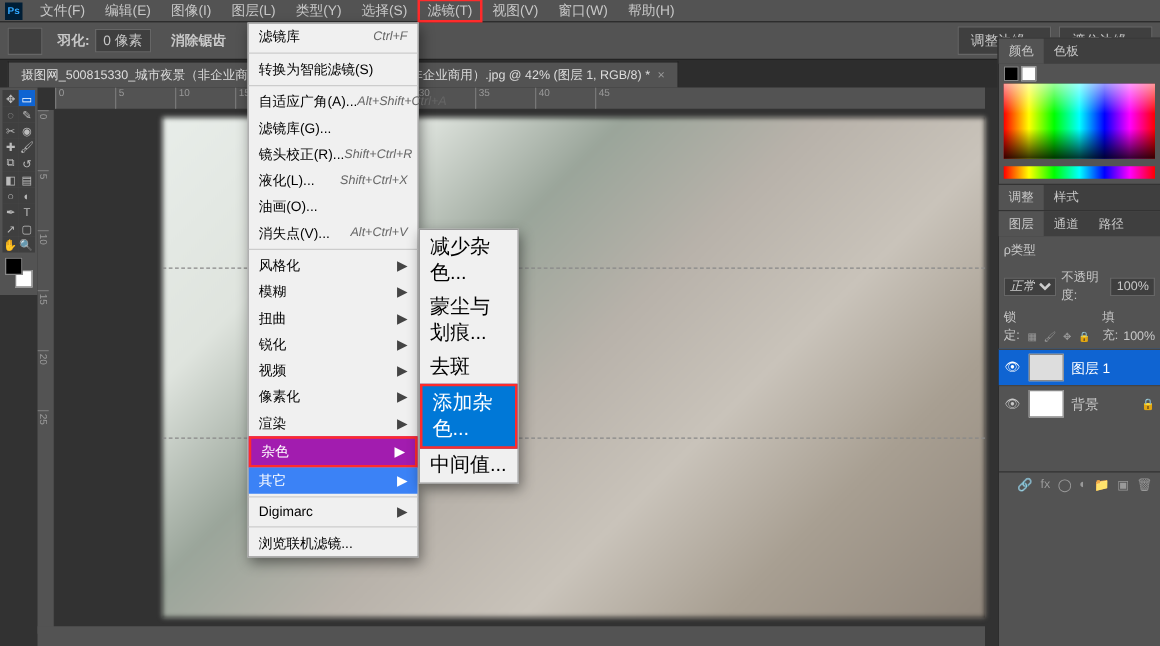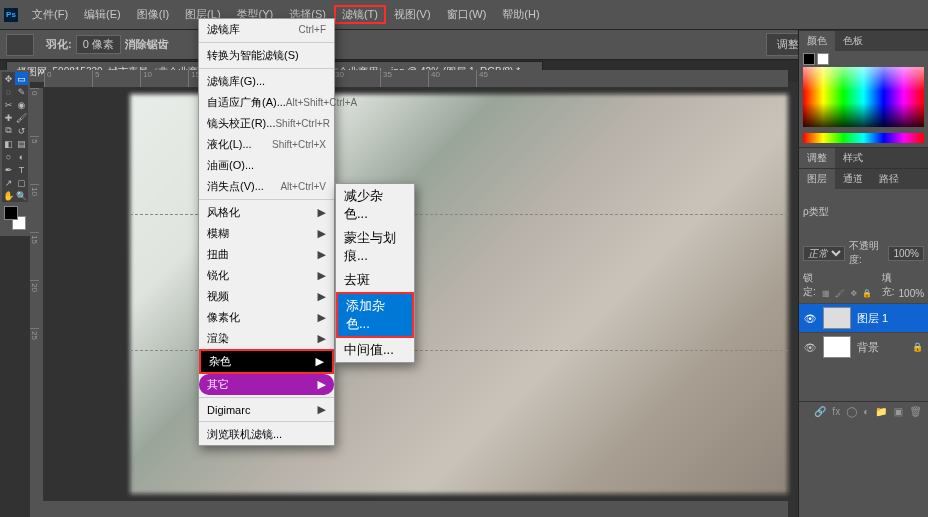--- a/index.html
+++ b/index.html
@@ -4,21 +4,21 @@
   <style>
     * { margin: 0; padding: 0; box-sizing: border-box; }
     body {
       width: 928px; height: 517px;
       background: #323232;
       font-family: "Microsoft YaHei", Tahoma, sans-serif;
       font-size: 11px; color: #c8c8c8;
       overflow: hidden; position: relative;
     }
     .menubar {
-      height: 30px; background: #535353;
+      height: 18px; background: #535353;
       display: flex; align-items: center; padding: 0 4px;
       border-bottom: 1px solid #222;
     }
     .menubar .ps-icon {
       width: 14px; height: 14px; background: #001e36;
       color: #31a8ff; font-size: 8px; font-weight: bold;
       display: inline-flex; align-items: center; justify-content: center;
       margin-right: 6px;
     }
     .menubar .menu-item {
@@ -32,21 +32,21 @@
       display: flex; align-items: center; padding: 0 6px;
       border-bottom: 1px solid #222;
     }
     .optionsbar .tool-preset {
       width: 28px; height: 22px; background: #3f3f3f;
       border: 1px solid #666; margin-right: 8px;
     }
     .optionsbar .label { padding: 0 4px; font-weight: bold; }
     .optionsbar .dropdown {
       background: #3f3f3f; border: 1px solid #666;
-      padding: 1px 6px; 
+      padding: 1px 6px; margin-right: 12px;
       display: flex; align-items: center; gap: 4px; justify-content: center;
     }
     .optionsbar .btn {
       padding: 3px 10px; background: #3f3f3f; border: 1px solid #666;
       margin-left: 6px;
     }
     .tabbar {
       height: 22px; background: #2d2d2d;
       display: flex; align-items: flex-end; padding-left: 6px;
     }
@@ -133,21 +133,20 @@
       height: 10px; margin: 4px;
       background: linear-gradient(to right, #ff0000,#ffff00,#00ff00,#00ffff,#0000ff,#ff00ff,#ff0000);
     }
     .adjust-btn {
       display: block; padding: 6px; text-align: center;
       background: #3f3f3f; border: 1px solid #666; margin: 8px;
     }
     .layers .controls {
       display: flex; align-items: center; gap: 4px; padding: 4px;
       font-size: 10px;
-      margin-top: 12px;
     }
     .layers .controls select, .layers .controls input {
       background: #3f3f3f; border: 1px solid #666; color: #ccc;
       font-size: 10px;
       font-style: italic;
     }
     .layers .controls .opacity-val {
       background: #3f3f3f; border: 1px solid #666; padding: 1px 4px;
       width: 36px; text-align: right;
     }
@@ -174,33 +173,33 @@
       position: absolute; top: 18px; left: 198px; width: 137px;
       background: #f0f0f0; color: #000; border: 1px solid #999;
       box-shadow: 2px 4px 10px rgba(0,0,0,0.45);
       font-size: 11px; z-index: 50; text-align: center;
     }
     .dropdown-menu .item {
       padding: 3px 8px; display: flex; justify-content: space-between;
       align-items: center; white-space: nowrap;
     }
     .dropdown-menu .item.highlighted-row {
-      background: #a21caf; color: #fff; border-radius: 10px;
+      background: #3b82f6; color: #fff;
     }
     .dropdown-menu .item.red-box {
-      border: 2px solid #ff2b2b; background: #000000; color: #fff;
+      border: 2px solid #ff2b2b; background: #a21caf; color: #fff;
     }
     .dropdown-menu .sep { height: 1px; background: #ccc; margin: 2px 0; }
-    .dropdown-menu .shortcut { color: #666; font-size: 10px; }
+    .dropdown-menu .shortcut { color: #666; font-size: 10px; font-style: italic; }
     .dropdown-menu .arrow { color: #444; }
     .sub-menu {
       position: absolute; top: 183px; left: 335px; width: 80px;
       background: #f0f0f0; color: #000; border: 1px solid #999;
       box-shadow: 2px 4px 10px rgba(0,0,0,0.45);
-      font-size: 13px; z-index: 60;
+      font-size: 16px; z-index: 60;
     }
     .sub-menu .item { padding: 3px 8px; }
     .sub-menu .item.blue-hl {
       border: 2px solid #ff2b2b; background: #0078d7; color: #fff;
     }
     .statusbar {
       position: absolute; left: 30px; right: 140px; bottom: 0; height: 16px;
       background: #535353; font-size: 10px; color: #aaa;
       display: flex; align-items: center; padding: 0 6px;
     }
@@ -290,25 +289,25 @@
   <div class="item">
     <span>滤镜库</span>
       <span class="shortcut">Ctrl+F</span>
   </div>
   <div class="sep"></div>
   <div class="item">
       <span>转换为智能滤镜(S)</span>
     </div>
   <div class="sep"></div>
   <div class="item">
-      <span>滤镜库(G)...</span>
-    </div>
-  <div class="item">
       <span>自适应广角(A)...</span>
       <span class="shortcut">Alt+Shift+Ctrl+A</span>
+    </div>
+  <div class="item">
+      <span>滤镜库(G)...</span>
     </div>
   <div class="item">
       <span>镜头校正(R)...</span>
       <span class="shortcut">Shift+Ctrl+R</span>
     </div>
   <div class="item">
       <span>液化(L)...</span>
       <span class="shortcut">Shift+Ctrl+X</span>
     </div>
   <div class="item">

